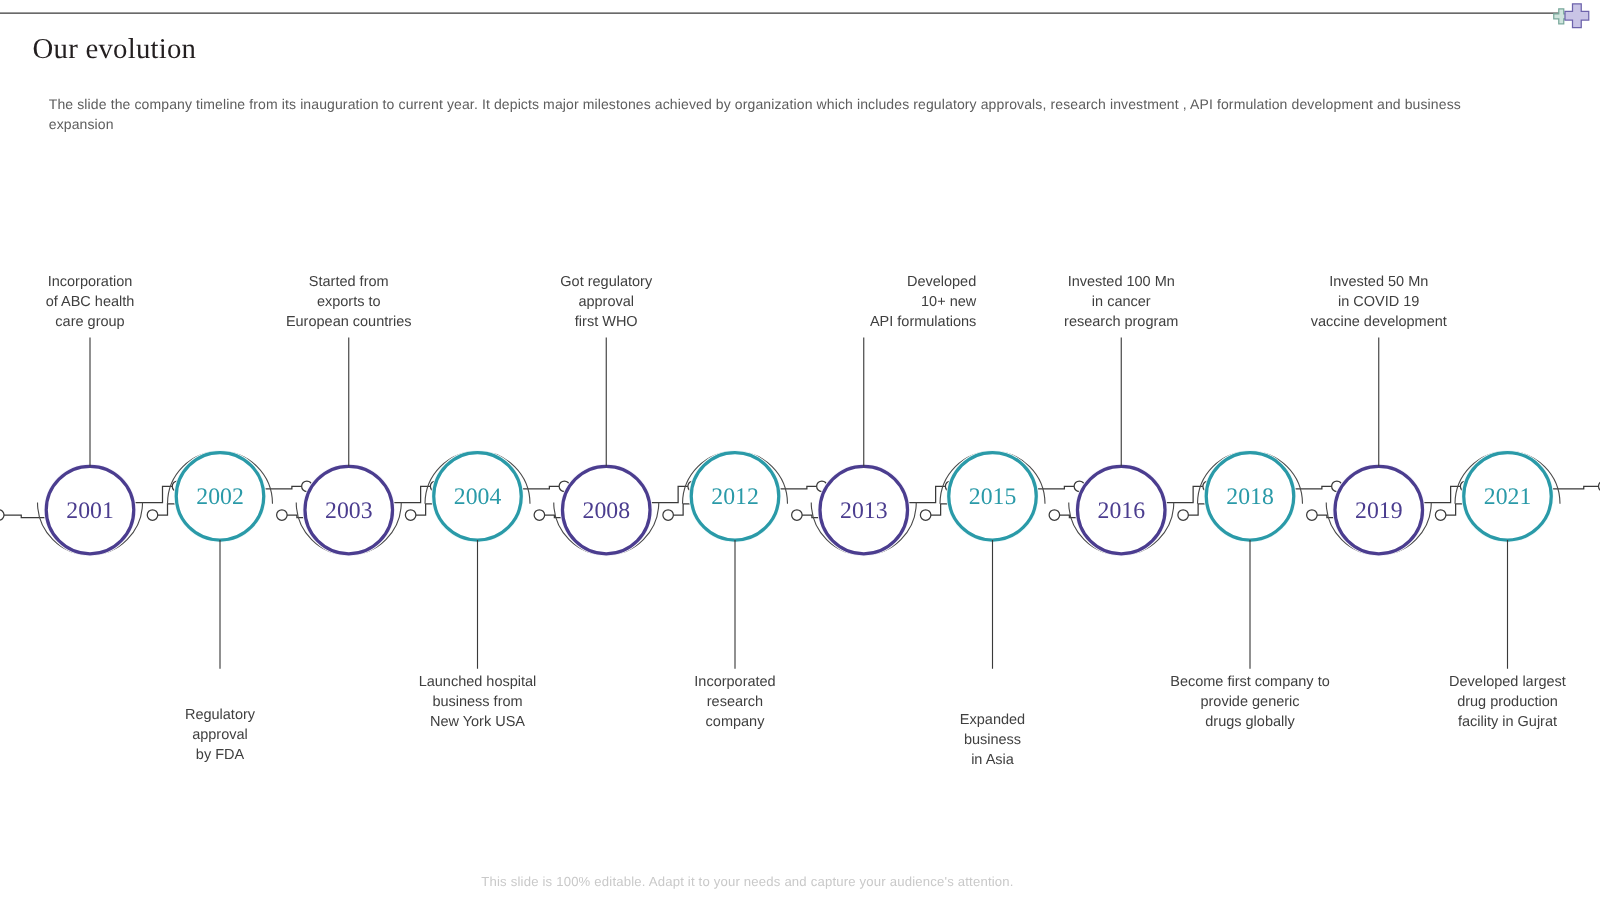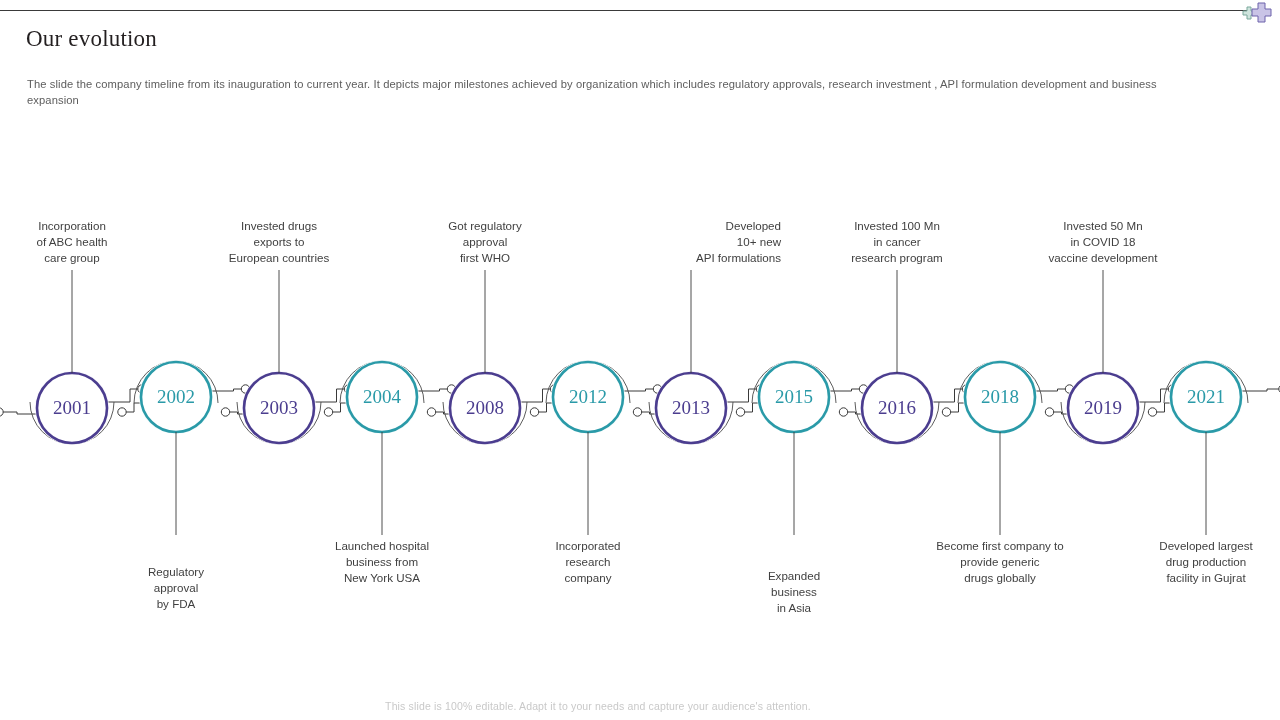--- a/index.html
+++ b/index.html
@@ -19,21 +19,21 @@
   }
   .crosses{position:absolute;right:2px;top:0px;width:40px;height:26px;}
 
   .page-title{
     position:absolute;left:26px;top:26px;
     font-family:"Liberation Serif", serif;
     font-size:23px;color:#231f20;font-weight:400;
     letter-spacing:.2px;white-space:nowrap;
   }
   .page-subtitle{
-    position:absolute;left:27px;top:76px;width:1150px;
+    position:absolute;left:39px;top:76px;width:1150px;
     font-size:11.2px;line-height:16px;color:#5d5d5d;
     letter-spacing:.1px;
   }
 
   
   #timeline{position:absolute;left:0;top:190px;width:1096px;height:420px;}
   #timeline svg{display:block;}
 
   .node-label{
     position:absolute;
@@ -234,21 +234,21 @@
       </svg>
   </div>
 
   <div id="labels-layer">
       <div class="node-label top" style="left: -18px; top: 218px;">Incorporation
 of ABC health
 care group</div>
       <div class="node-label bottom" style="left: 86px; top: 564px;">Regulatory
 approval
 by FDA</div>
-      <div class="node-label top" style="left: 189px; top: 218px;">Invested drugs
+      <div class="node-label top" style="left: 189px; top: 218px;">Started from
 exports to
 European countries</div>
       <div class="node-label bottom" style="left: 292px; top: 538px;">Launched hospital
 business from
 New York USA</div>
       <div class="node-label top" style="left: 395px; top: 218px;">Got regulatory
 approval
 first WHO</div>
       <div class="node-label bottom" style="left: 498px; top: 538px;">Incorporated
 research
@@ -259,21 +259,21 @@
       <div class="node-label bottom" style="left: 704px; top: 568px;">Expanded
 business
 in Asia</div>
       <div class="node-label top" style="left: 807px; top: 218px;">Invested  100 Mn
 in cancer
 research program</div>
       <div class="node-label bottom" style="left: 910px; top: 538px;">Become first company to
 provide  generic
 drugs globally</div>
       <div class="node-label top" style="left: 1013px; top: 218px;">Invested  50 Mn
-in COVID 18
+in COVID 19
 vaccine  development</div>
       <div class="node-label bottom" style="left: 1116px; top: 538px;">Developed  largest
 drug production
 facility in Gujrat</div>
     </div>
 
   <div class="footer-note">This slide is 100% editable. Adapt it to your needs and capture your audience's attention.</div>
 </div>
 
 </body></html>

